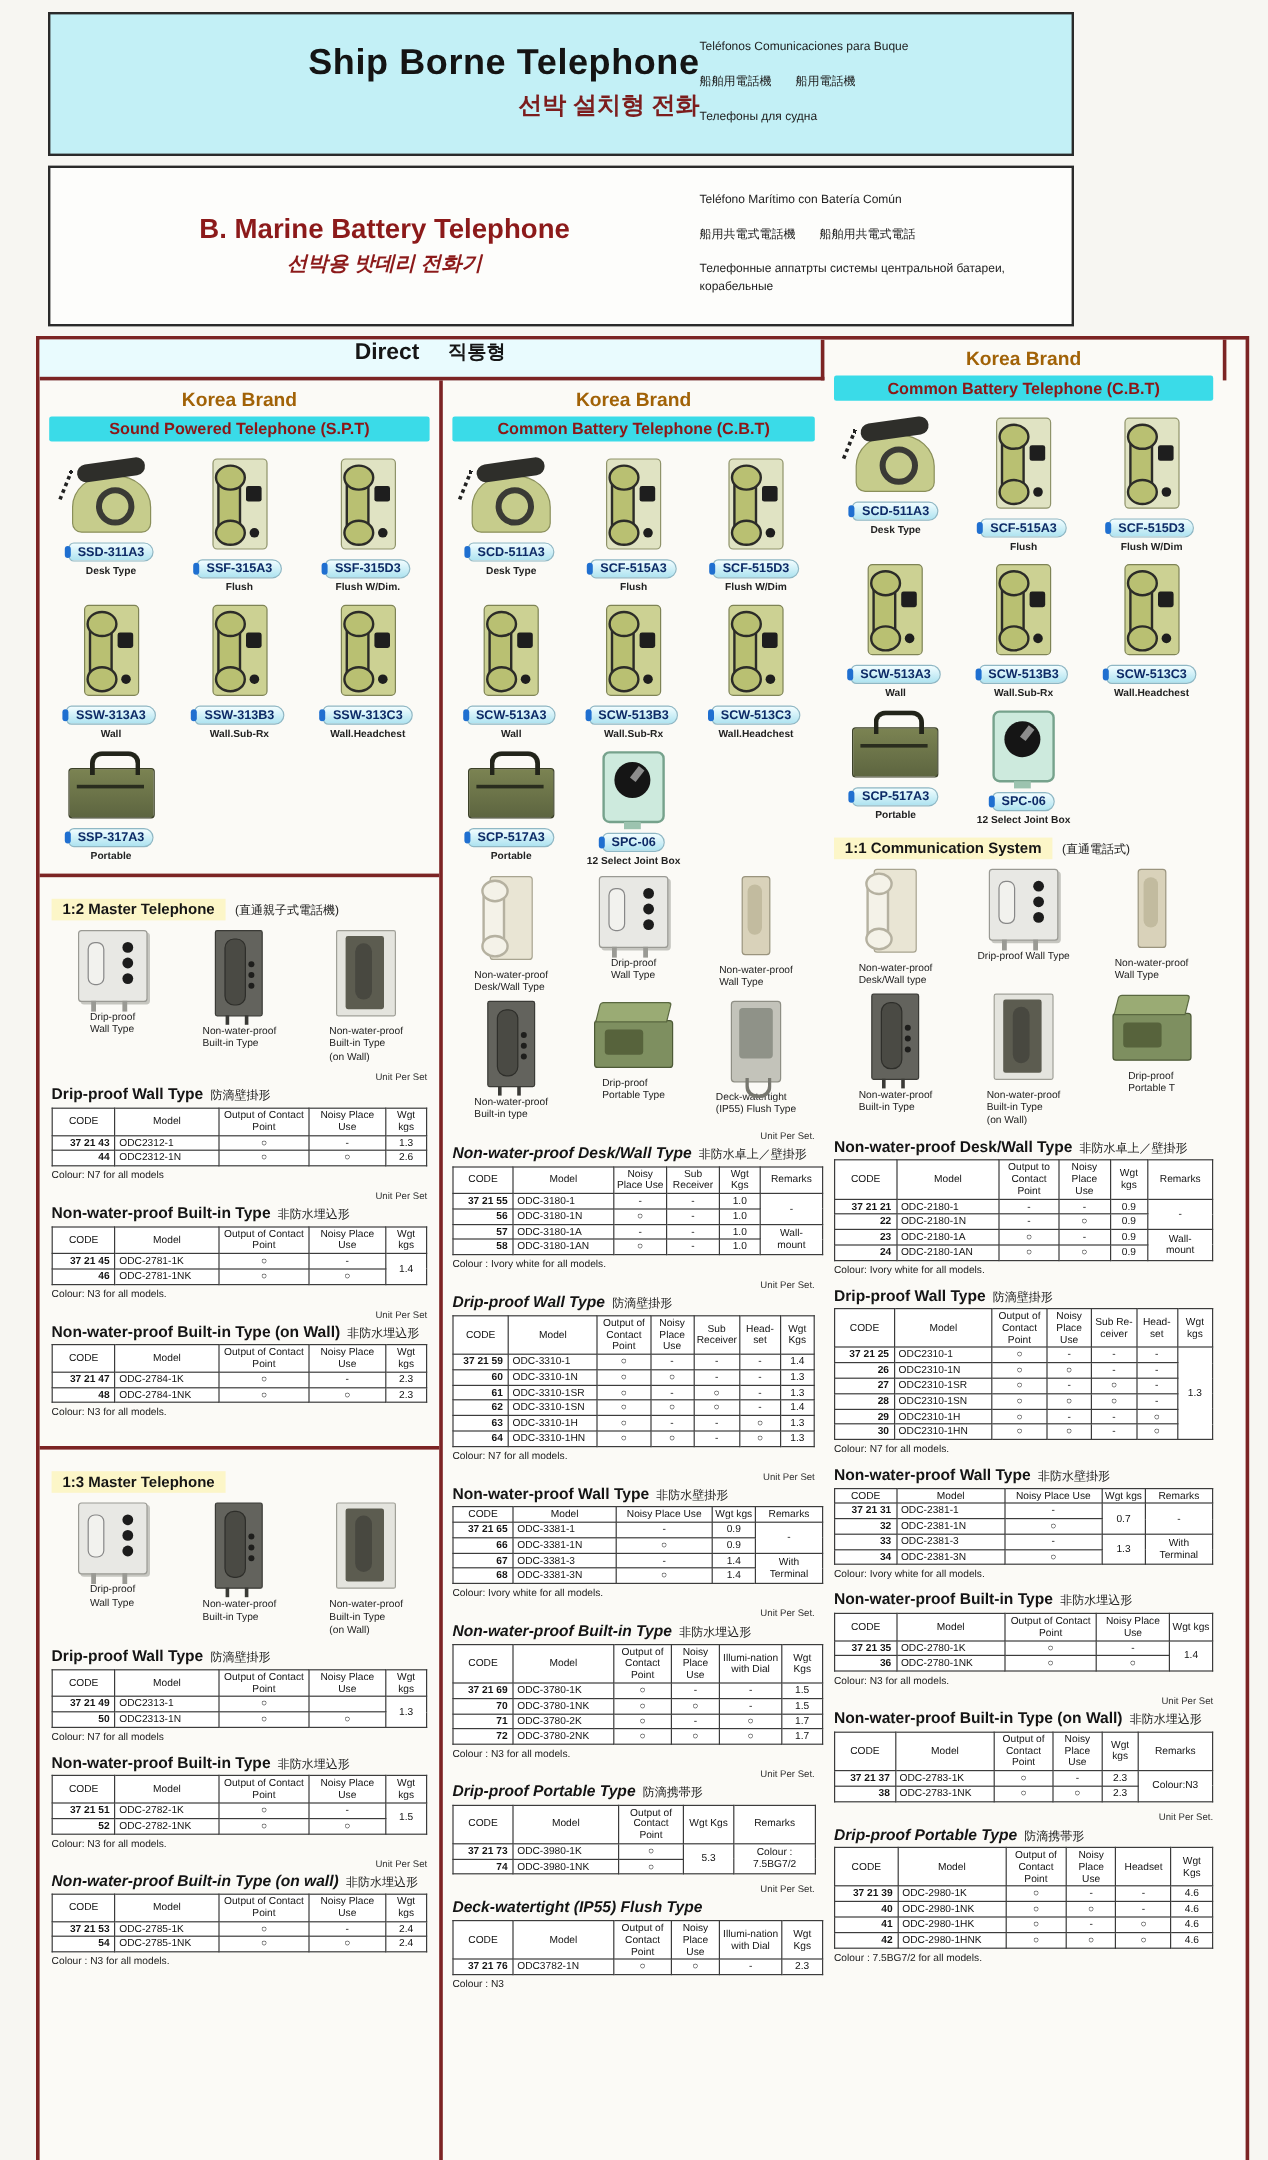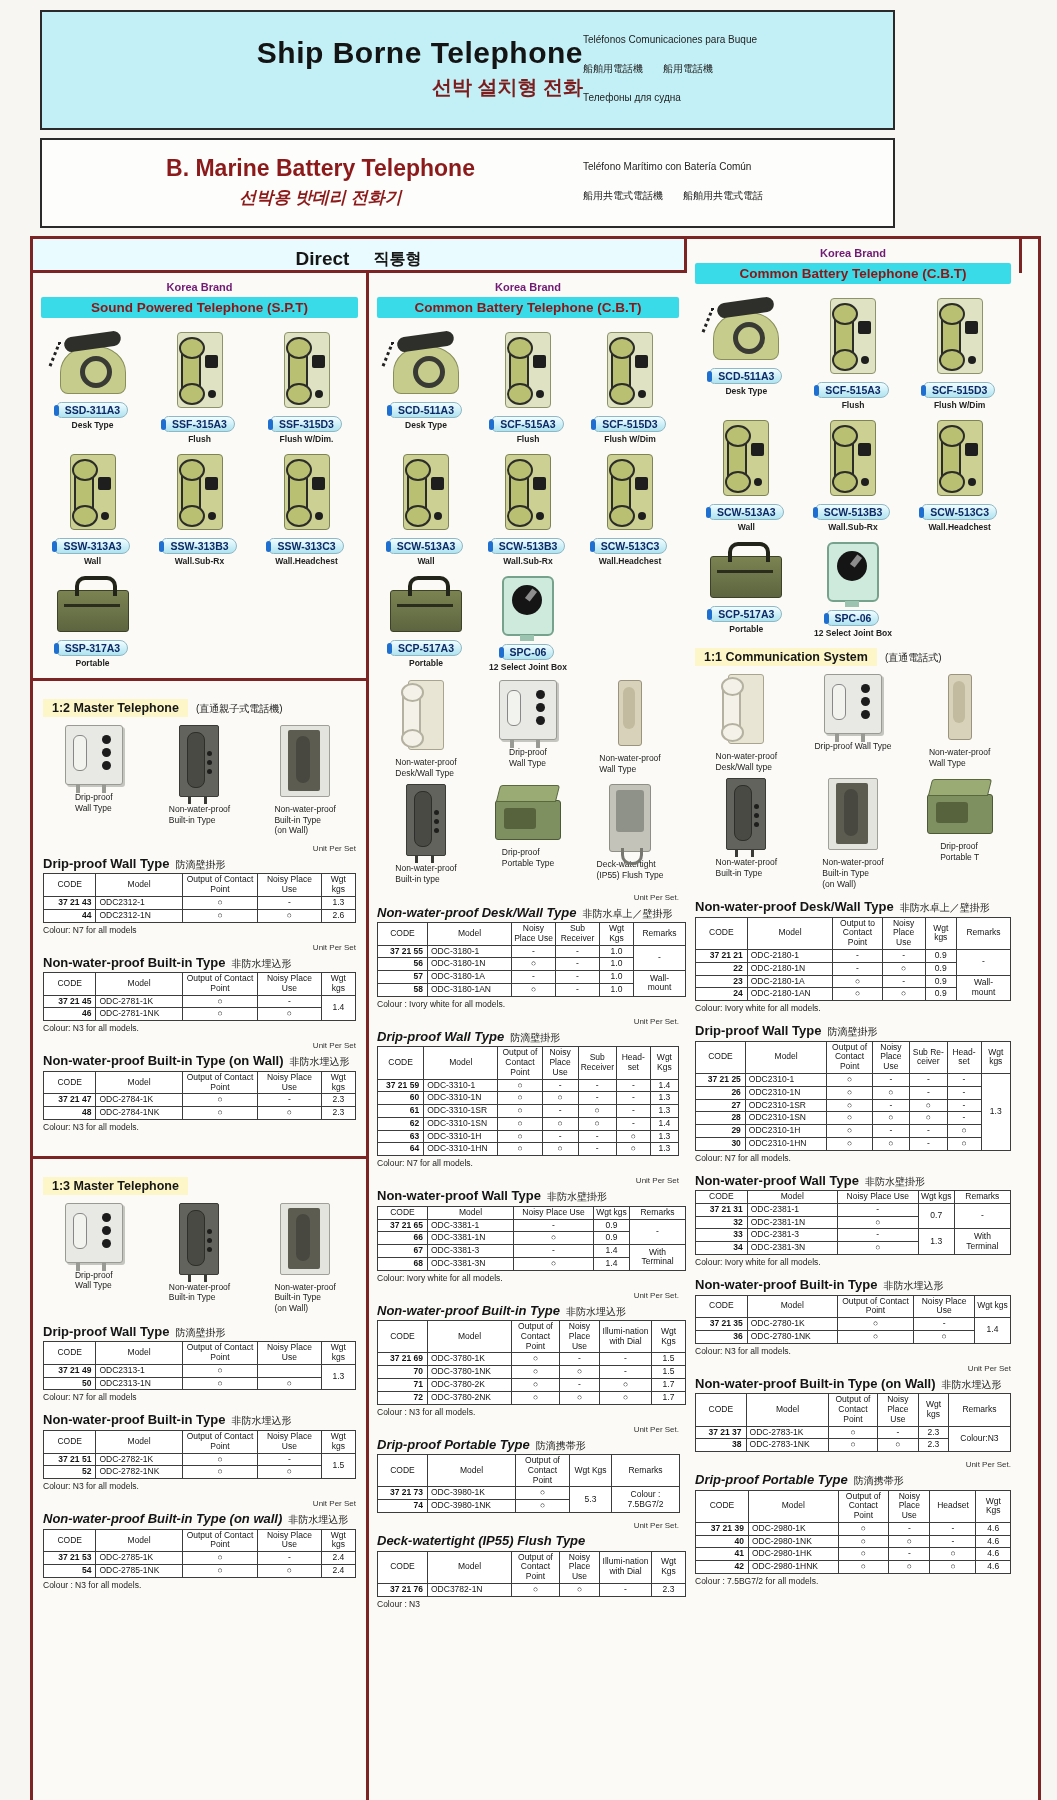--- a/index.html
+++ b/index.html
@@ -9,27 +9,27 @@
   .hdr1-main{flex:1;text-align:right;}
   .hdr1 .t1{font-size:30px;font-weight:bold;color:#141414;letter-spacing:.5px;}
   .hdr1 .t2{font-size:20px;font-weight:bold;color:#7c1d1d;margin-top:4px;}
   .hdr-side{width:300px;font-size:10px;line-height:1.45;color:#222;white-space:pre-line;}
   .hdr2{margin:0 162px 8px 40px;background:#fdfdfb;border:2px solid #2a2a2a;display:flex;align-items:center;padding:6px 10px 8px 16px;}
   .hdr2-main{flex:1;text-align:center;}
   .hdr2 .t1{font-size:23px;font-weight:bold;color:#8c1a1a;}
   .hdr2 .t2{font-size:17px;font-weight:bold;color:#8c1a1a;margin-top:4px;font-style:italic;}
   
   #main{margin:0 16px 10px 30px;border:3px solid #7c2424;background:#fbfaf6;display:grid;grid-template-columns:336px 318px 335px;grid-template-rows:34px 1fr;min-height:1595px;}
-  .sec-hdr{background:#e9fbfe;border-bottom:3px solid #7c2424;display:flex;align-items:flex-end;justify-content:center;gap:24px;}
+  .sec-hdr{background:#e9fbfe;border-bottom:3px solid #7c2424;display:flex;align-items:flex-start;justify-content:center;gap:24px;}
   .sec-hdr .en{font-size:19px;font-weight:bold;color:#161616;}
   .sec-hdr .kr{font-size:16px;font-weight:bold;color:#161616;}
   #hdr-direct{grid-column:1/3;border-right:3px solid #7c2424;}
   .colc{padding:6px 8px 10px;position:relative;}
   #col-0,#col-1{border-right:3px solid #7c2424;}
-  .brand{text-align:center;font-size:11px;font-weight:bold;color:#701a75;margin:2px 0 4px;}
+  .brand{text-align:center;font-size:16px;font-weight:bold;color:#a16207;margin:2px 0 4px;}
   .banner{background:#3adbe8;color:#8c1616;text-align:center;font-weight:bold;font-size:13.5px;padding:3px 0;border-radius:2px;margin-bottom:8px;}
   
   .prod-grid{display:grid;grid-template-columns:repeat(3,1fr);gap:4px 4px;margin-bottom:6px;}
   .prod{display:flex;flex-direction:column;align-items:center;padding-top:4px;}
   .pill{display:inline-block;background:linear-gradient(180deg,#f2fdff,#aee3f0);border:1px solid #8fb7c4;border-radius:8px 14px 14px 8px;padding:1px 7px;font-weight:bold;color:#0d2a66;font-size:10.5px;position:relative;margin-top:6px;white-space:nowrap;}
   .pill::before{content:'';position:absolute;left:-4px;top:2px;width:5px;height:78%;background:#1f6fd0;border-radius:3px;}
   .cap{font-size:8.5px;font-weight:bold;color:#222;margin-top:2px;text-align:center;white-space:pre-line;}
   
   .sect{margin:10px 0 4px;display:flex;align-items:baseline;gap:8px;}
   .sect .yl{background:#fcf6c8;font-weight:bold;font-size:12.5px;padding:2px 9px;color:#161616;white-space:nowrap;}
@@ -117,20 +117,22 @@
 </div>
 
 <div class="hdr2">
   <div class="hdr2-main">
     <div class="t1">B. Marine Battery Telephone</div>
     <div class="t2">선박용 밧데리 전화기</div>
   </div>
   <div class="hdr-side">
     <div>Teléfono Marítimo con Batería Común</div>
     <div>船用共電式電話機　　船舶用共電式電話</div>
+    <div>Телефонные аппатрты системы центральной батареи,
+корабельные</div>
   </div>
 </div>
 
 <div id="main">
   <div class="sec-hdr" id="hdr-direct">
     <span class="en">Direct</span>
     <span class="kr">직통형</span>
   </div>
   <div class="colc" id="col-0">
       <div class="brand">Korea Brand</div>

